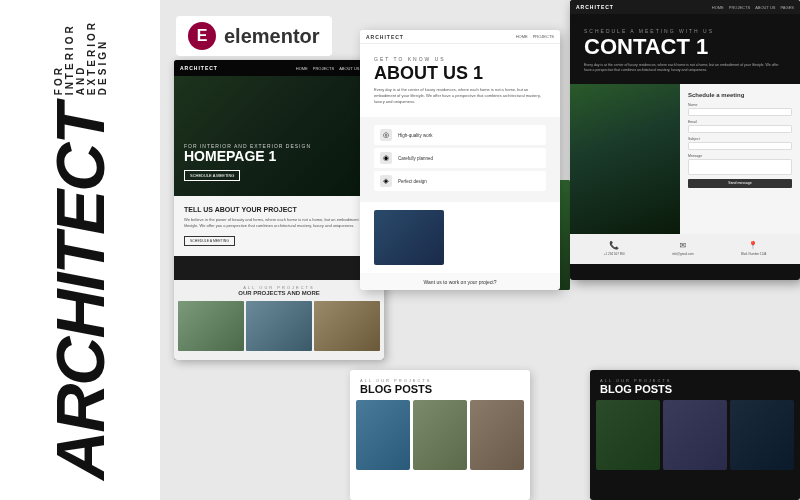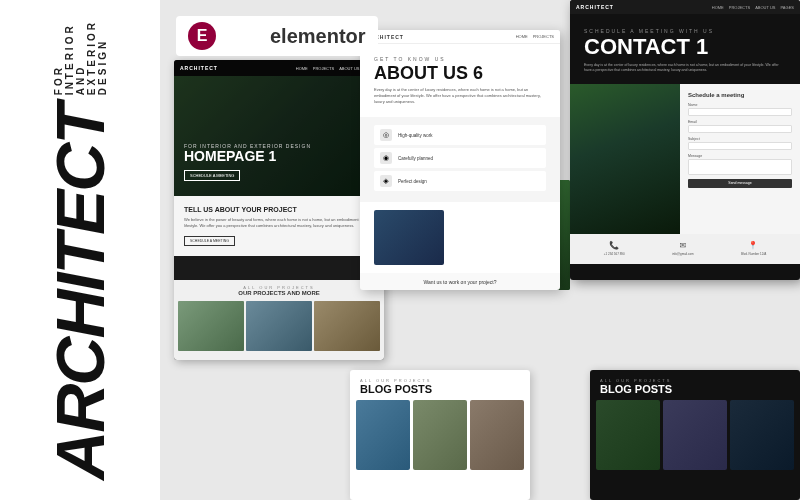--- a/index.html
+++ b/index.html
@@ -83,21 +83,20 @@
       justify-content: center;
       color: white;
       font-weight: 900;
       font-size: 16px;
     }
 
     .elementor-label {
       font-size: 20px;
       font-weight: 700;
       color: #333;
-      margin-left: 46px;
     }
 
     
     .screenshot-homepage {
       position: absolute;
       left: 14px;
       top: 60px;
       width: 210px;
       height: 300px;
       background: #1a1a1a;
@@ -710,21 +709,21 @@
   <div class="screenshot-about">
     <div class="about-nav">
       <span class="about-nav-brand">ARCHITECT</span>
       <div class="about-nav-links">
         <span style="font-size:4px;color:#555;">HOME</span>
         <span style="font-size:4px;color:#555;">PROJECTS</span>
       </div>
     </div>
     <div class="about-hero">
       <div class="about-pretitle">GET TO KNOW US</div>
-      <div class="about-title">ABOUT US 6</div>
+      <div class="about-title">ABOUT US 1</div>
       <div class="about-text">Every day is at the center of luxury residences, where each home is not a home, but an embodiment of your lifestyle. We offer have a perspective that combines architectural mastery, luxury and uniqueness.</div>
     </div>
     <div class="about-features">
       <div class="about-feature">
         <div class="about-feature-icon">◎</div>
         <div class="about-feature-text">High-quality work</div>
       </div>
       <div class="about-feature">
         <div class="about-feature-icon">◉</div>
         <div class="about-feature-text">Carefully planned</div>

